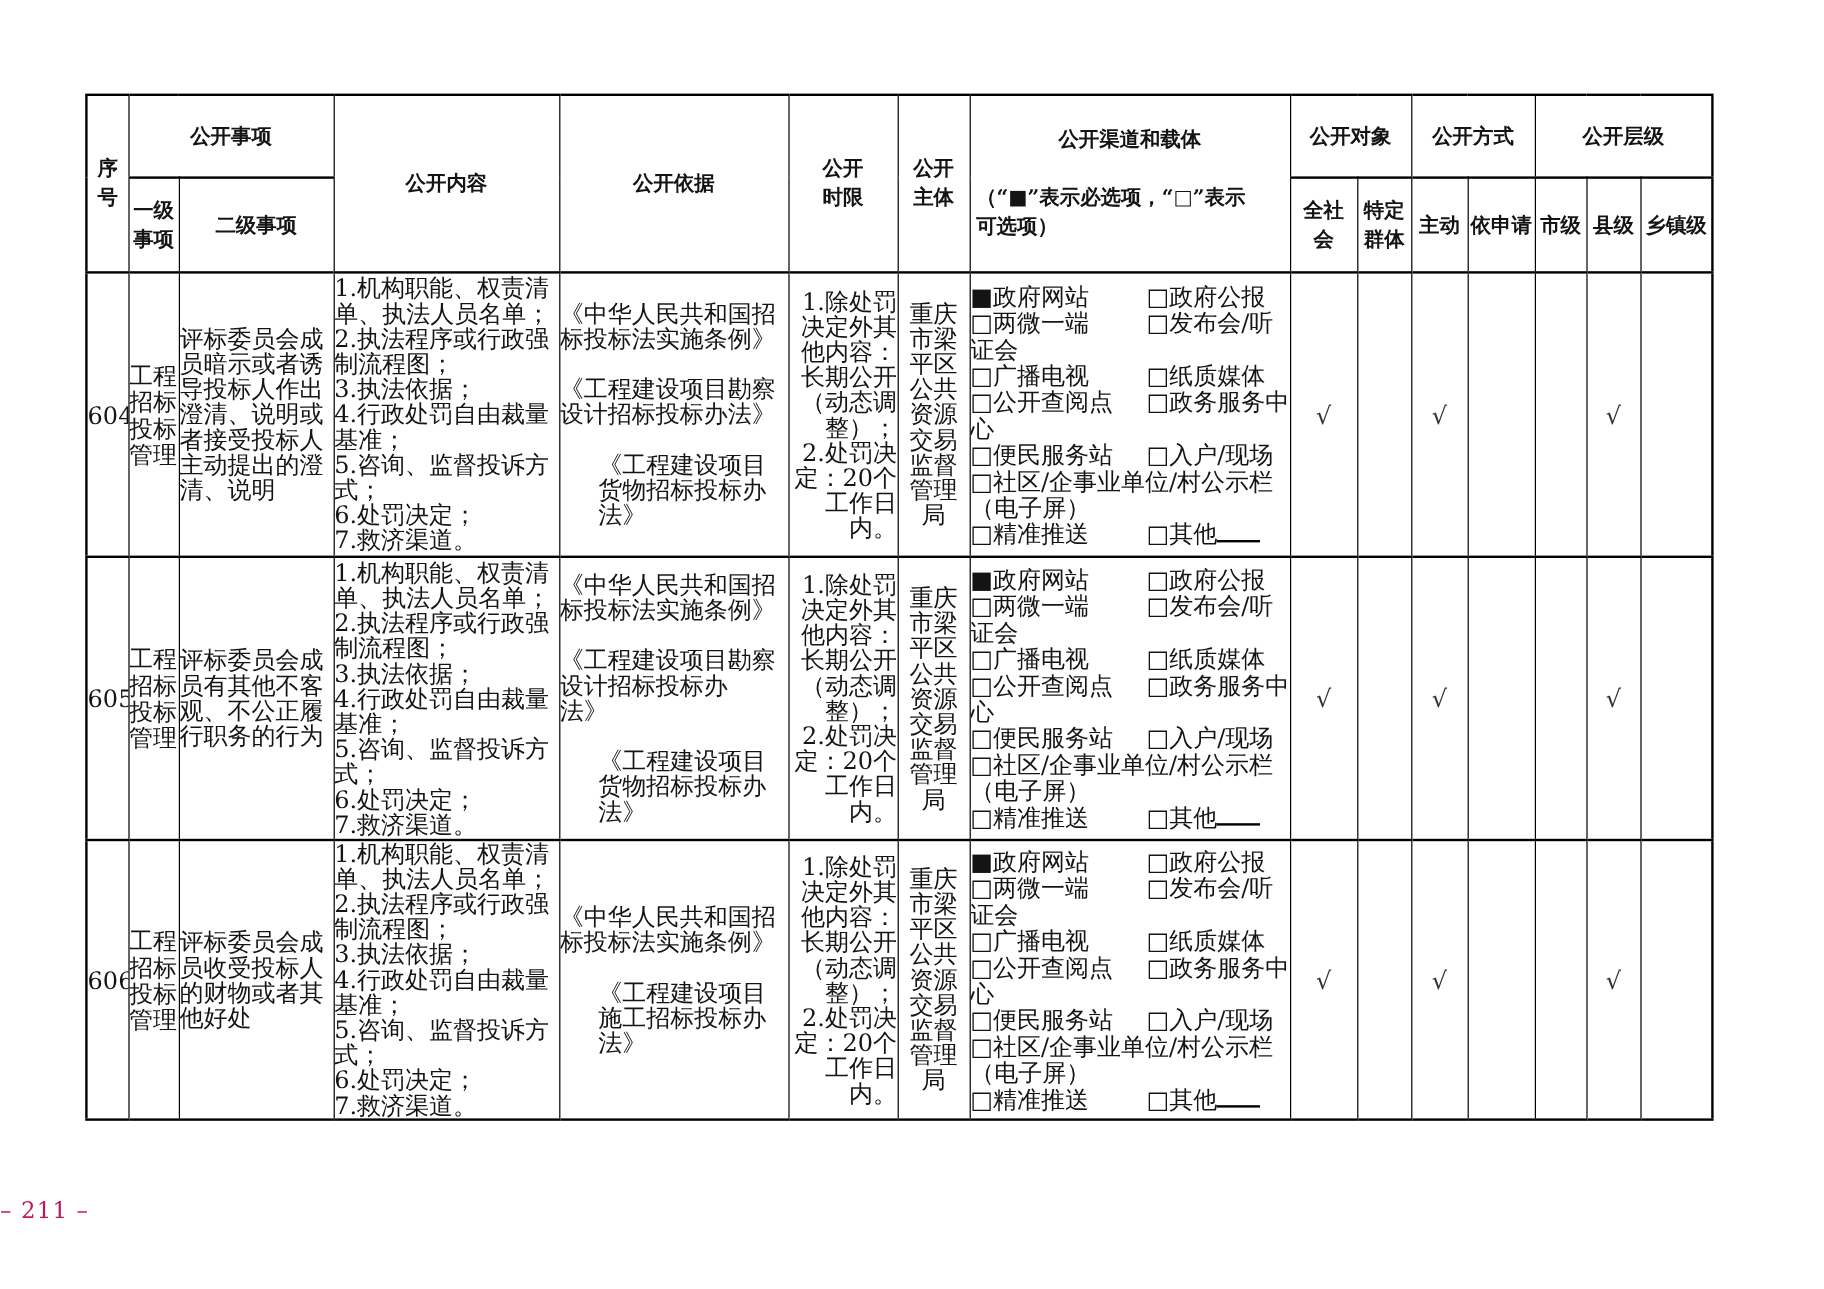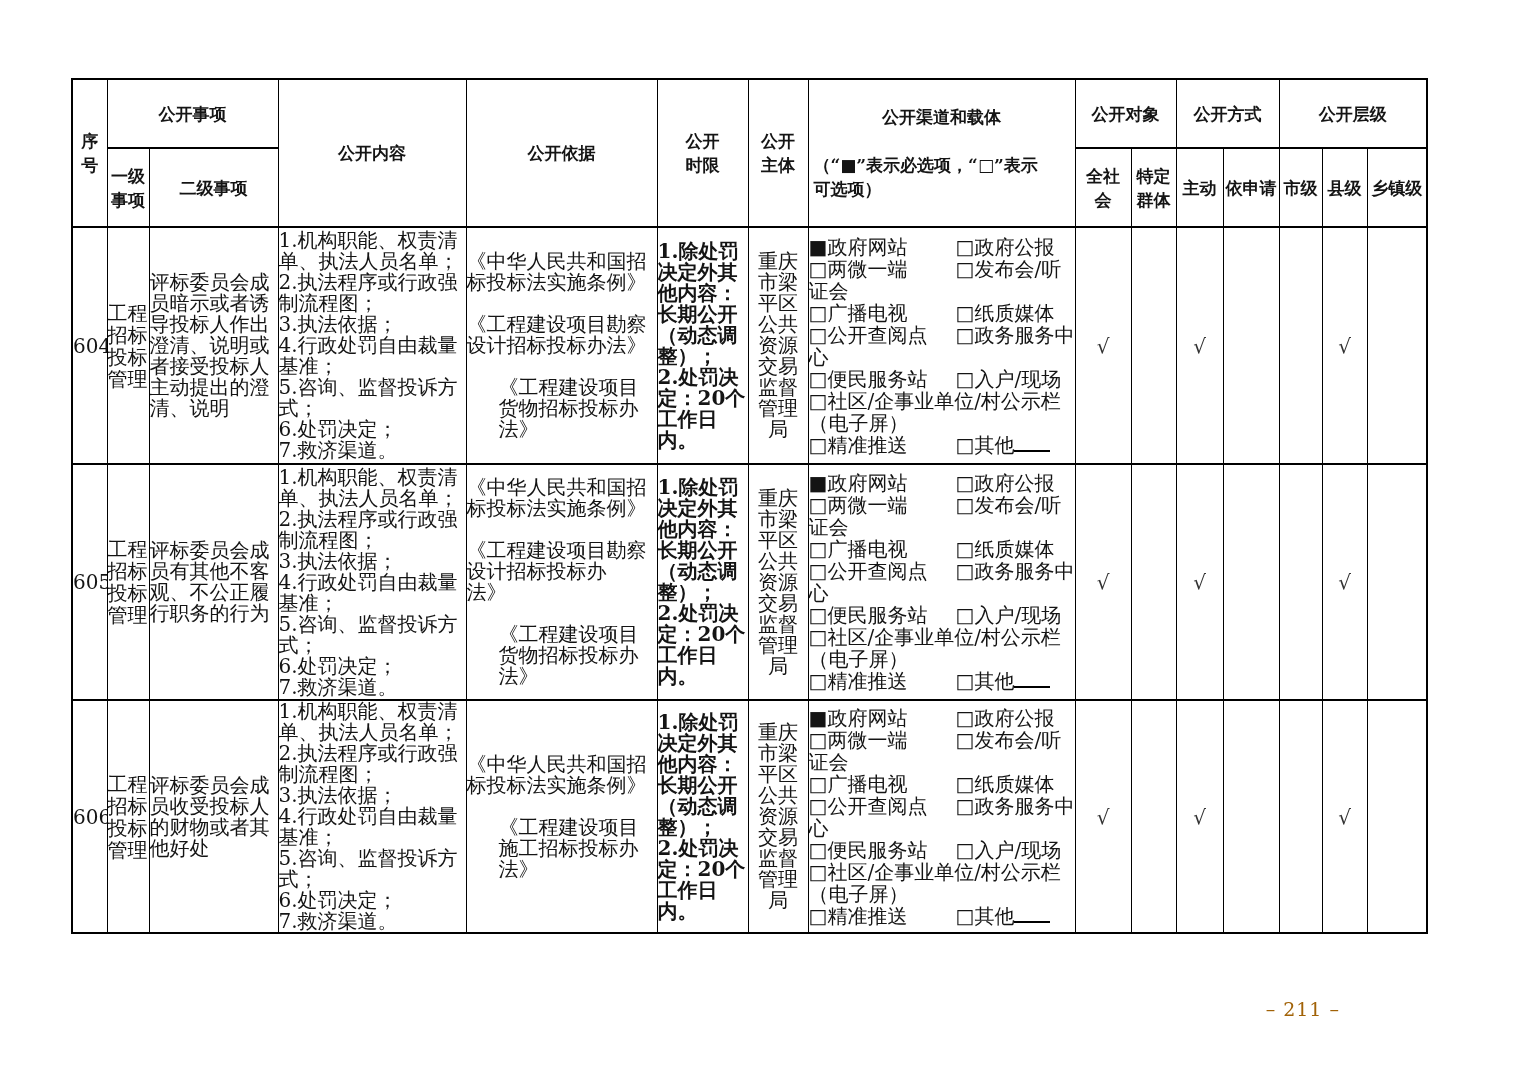--- a/index.html
+++ b/index.html
@@ -50,34 +50,34 @@
   tr.r2 { height: 232px; }
   .sheet td { font-size: 20px; }
 
   .c-serial   { text-align: left; font-size: 17px; margin-left: 42px; }
   .c-lv1      { text-align: left; line-height: 22px; padding: 0 4px; }
   .c-lv2      { line-height: 21px; padding: 0 5px 0 7px; text-align: left; margin-left: 44px; }
   .c-content  { line-height: 21px; padding: 0 2px 0 8px; white-space: pre-line; text-align: left; }
   .c-basis    { line-height: 21px; padding: 0 4px 0 8px; text-align: left; }
   .c-basis p  { margin: 0 0 21px 0; white-space: pre-line; }
   .c-basis p:last-child { margin-bottom: 0; margin-left: 32px; }
-  .c-time     { line-height: 21px; padding: 0 3px 0 7px; white-space: pre-line; text-align: left; font-weight: bold; }
+  .c-time     { line-height: 21px; padding: 0 3px 0 7px; white-space: pre-line; text-align: right; }
   .c-subject  { line-height: 21px; padding: 0 2px 0 7px; text-align: center; }
   .c-channels { line-height: 22px; padding: 0 4px 0 10px; text-align: left; }
   .ch-l { display: inline-block; width: 147px; vertical-align: top; }
   .blank {
     display: inline-block; width: 36px; height: 15px;
     border-bottom: 2px solid #000;
   }
   .c-check { text-align: center; font-size: 17px; color: #333; }
 
   .footer {
     position: absolute; left: 0; top: 996px; width: 1340px;
-    text-align: right; font-size: 19px; line-height: 26px;
-    color: #a16207; letter-spacing: 1px;
+    text-align: left; font-size: 19px; line-height: 26px;
+    color: #be185d; letter-spacing: 1px;
   }
 </style>
 </head>
 <body>
 
 <table class="sheet">
   <colgroup>
     <col style="width:35px">
       <col style="width:42px">
       <col style="width:129px">

